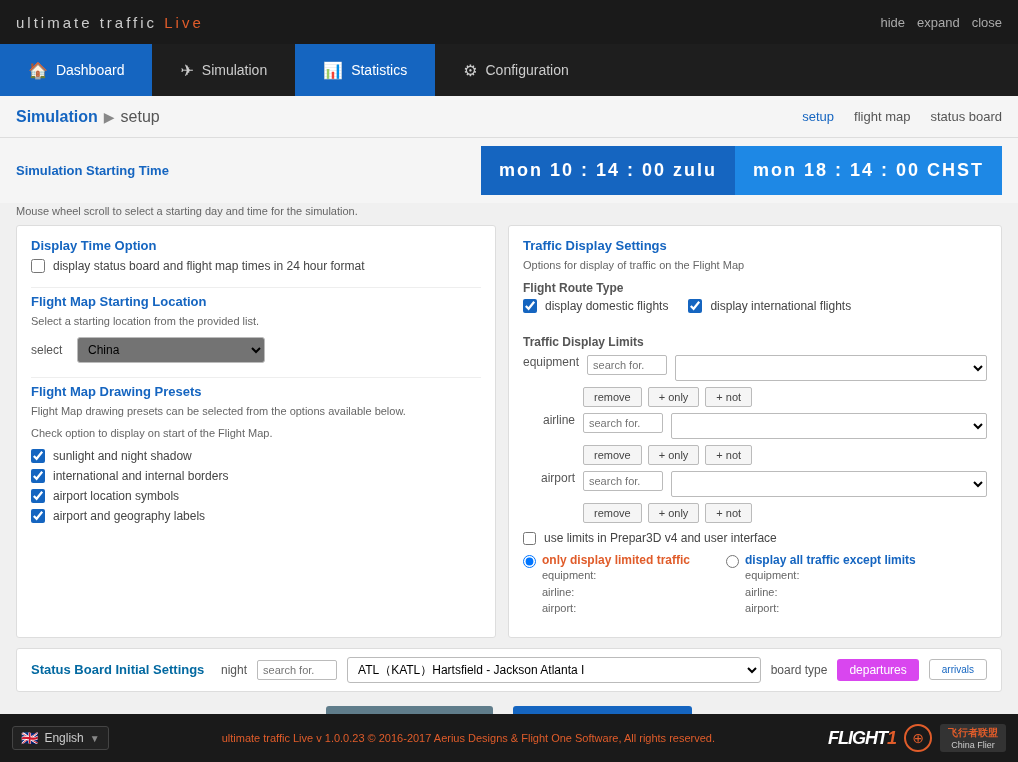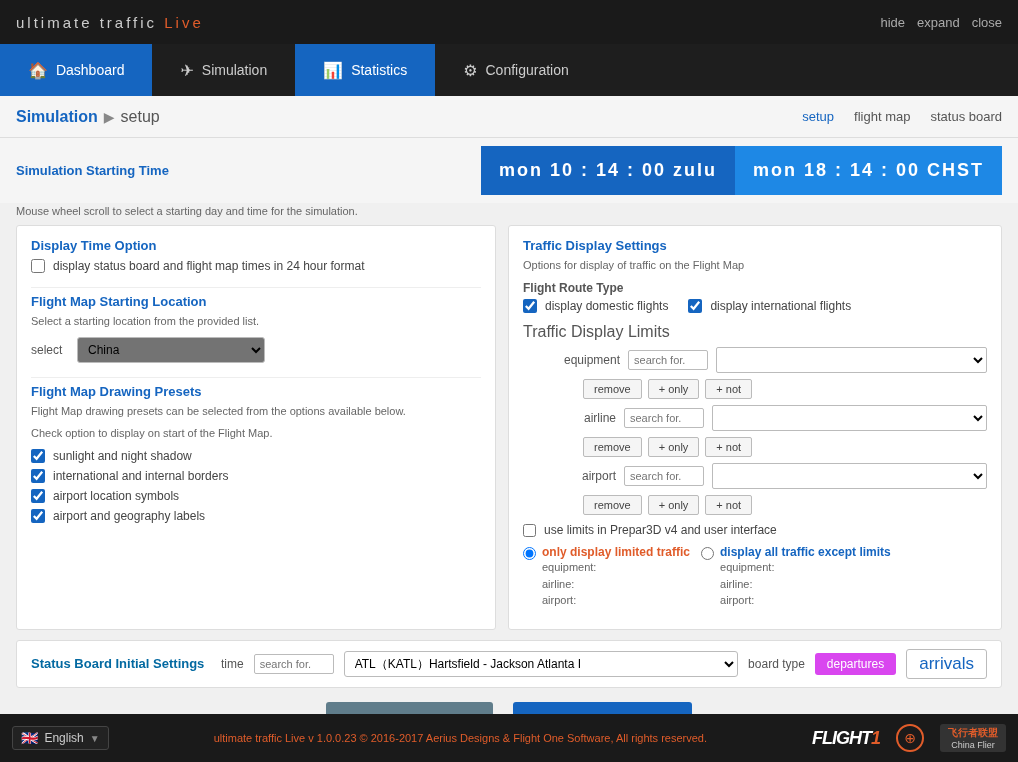--- a/index.html
+++ b/index.html
@@ -131,22 +131,22 @@
 
     
     .traffic-subtitle { color: #555; font-size: 12px; font-weight: 600; margin: 8px 0 4px; }
 
     
     .route-type-row { display: flex; gap: 20px; margin-bottom: 8px; }
     .route-type-row .check-row label { font-size: 12px; color: #444; }
     .check-blue { accent-color: #1565c0; }
 
     
-    .limits-title { color: #555; font-size: 16px; font-weight: 400; margin: 10px 0 6px; }
-    .limit-row { display: flex; align-items: center; gap: 8px; margin-bottom: 6px; margin-left: 41px; }
+    .limits-title { color: #555; font-size: 12px; font-weight: 700; margin: 22px 0 6px; }
+    .limit-row { display: flex; align-items: flex-start; gap: 8px; margin-bottom: 6px; }
     .limit-label { font-size: 12px; color: #555; min-width: 52px; text-align: right; }
     .search-input {
       width: 80px;
       padding: 3px 5px;
       border: 1px solid #bbb;
       border-radius: 2px;
       font-size: 11px;
       background: #fff;
     }
     .dropdown-select {
@@ -167,21 +167,21 @@
       background: #f5f5f5;
       cursor: pointer;
       color: #444;
     }
 
     
     .use-limits-row { display: flex; align-items: center; gap: 8px; margin: 8px 0; }
     .use-limits-row label { font-size: 12px; color: #444; }
 
     
-    .radio-options { display: flex; gap: 11px; margin-bottom: 8px; }
+    .radio-options { display: flex; gap: 36px; margin-bottom: 8px; }
     .radio-option { display: flex; align-items: flex-start; gap: 6px; }
     .radio-option input[type=radio] { margin-top: 2px; }
     .radio-label { font-size: 12px; }
     .radio-label.orange { color: #e05c2a; font-weight: 600; }
     .radio-label.blue { color: #1565c0; font-weight: 600; }
     .sub-info { font-size: 11px; color: #666; line-height: 1.5; }
 
     
     #status-bar {
       background: #fff;
@@ -212,21 +212,21 @@
       border-radius: 3px;
       font-size: 12px;
       cursor: pointer;
     }
     .arr-btn {
       padding: 4px 12px;
       background: transparent;
       color: #1565c0;
       border: 1px solid #bbb;
       border-radius: 3px;
-      font-size: 17px;
+      font-size: 10px;
       cursor: pointer;
     }
 
     
     #action-buttons {
       display: flex;
       justify-content: center;
       gap: 20px;
       padding: 6px 0 4px;
     }
@@ -262,21 +262,21 @@
       border-radius: 3px;
       padding: 3px 8px;
       color: #ccc;
       font-size: 12px;
       cursor: pointer;
       background: #222;
     }
     .flag { font-size: 14px; }
     #footer-center { color: #666; font-size: 11px; text-align: center; flex: 1; }
     #footer-center span { color: #e05c2a; }
-    #footer-right { display: flex; align-items: center; gap: 16px; }
+    #footer-right { display: flex; align-items: center; gap: 8px; }
 
     
     .f1-logo {
       font-size: 18px;
       font-weight: 900;
       color: #e05c2a;
       font-style: italic;
       letter-spacing: -1px;
     }
     .f1-logo span { color: #fff; }
@@ -495,21 +495,21 @@
               <div>airport:</div>
             </div>
           </div>
         </div>
       </div>
     </div>
   </div>
 
   <div id="status-bar">
     <span class="status-title">Status Board Initial Settings</span>
-    <span class="find-label">time</span>
+    <span class="find-label">night</span>
     <input type="text" class="search-input" style="width: 80px;" placeholder="search for.">
     <select class="airport-select">
       <option>ATL（KATL）Hartsfield - Jackson Atlanta I</option>
     </select>
     <span class="board-type-label">board type</span>
     <button class="dep-btn">departures</button>
     <button class="arr-btn">arrivals</button>
   </div>
 
   <div id="action-buttons">

